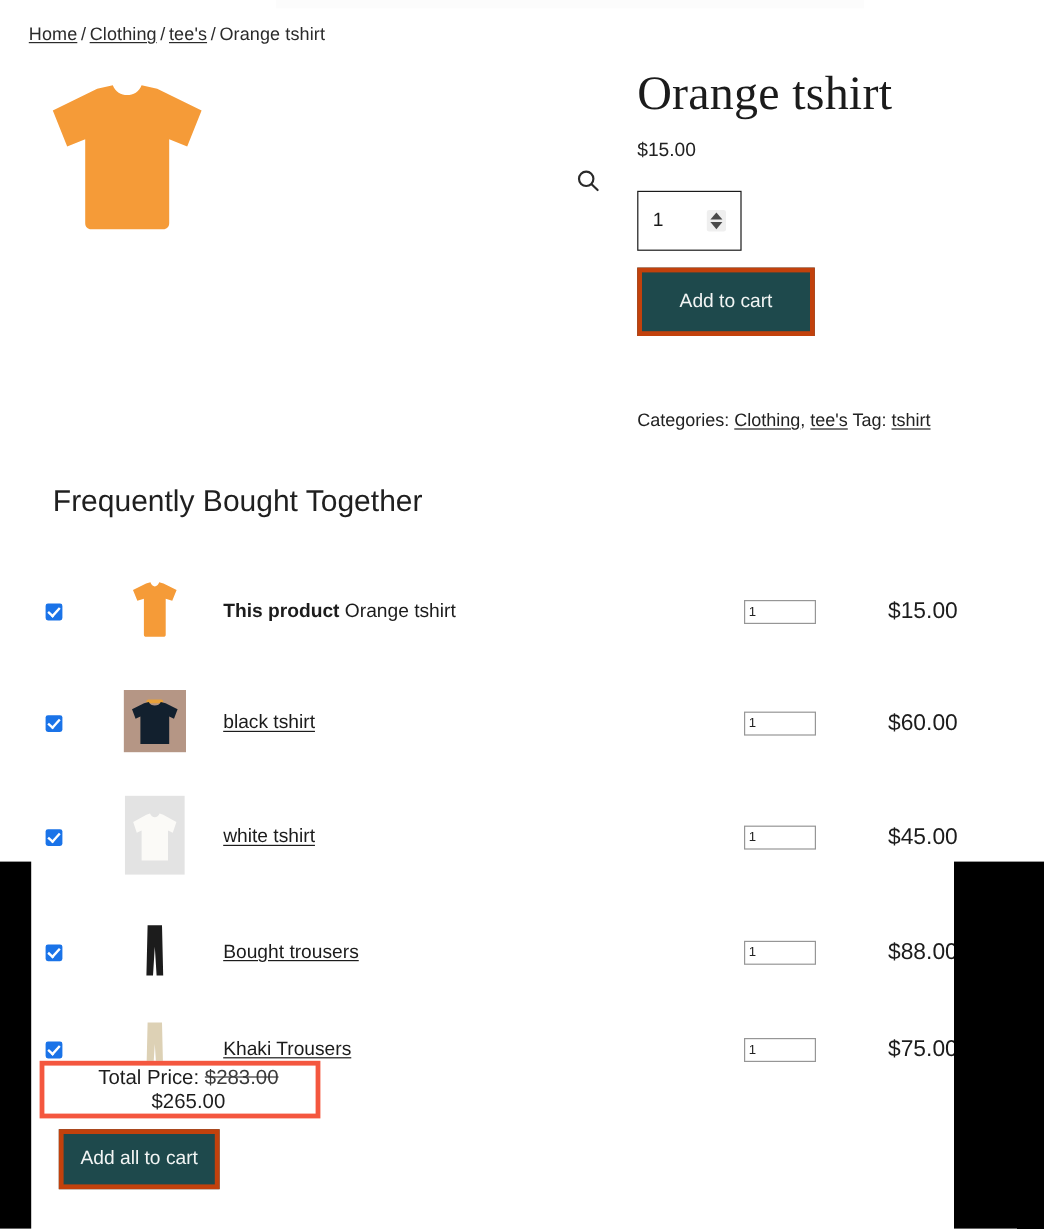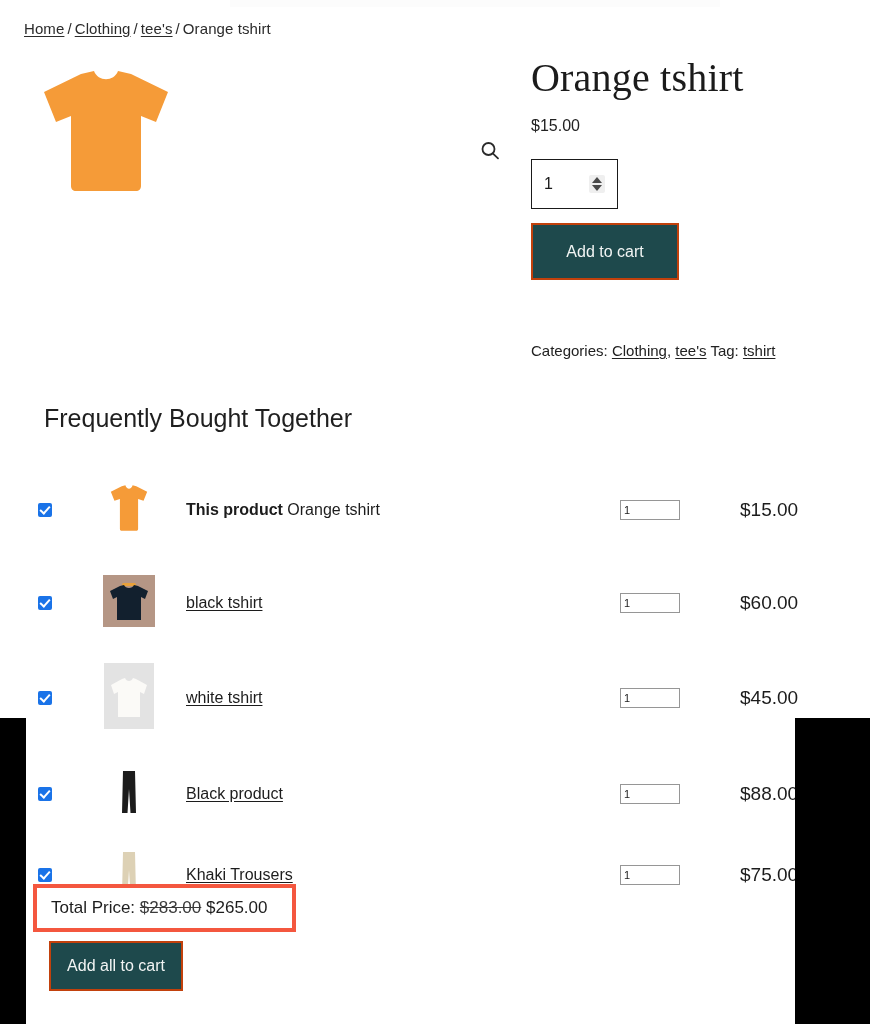--- a/index.html
+++ b/index.html
@@ -100,21 +100,21 @@
     display: block; width: 0; height: 0;
     border-left: 5px solid transparent;
     border-right: 5px solid transparent;
   }
   .stepper i.up { border-bottom: 6px solid #4a4a4a; }
   .stepper i.down { border-top: 6px solid #4a4a4a; }
 
   .btn-teal {
     background: #1e494c;
     color: #f2f5f4;
-    border: 2px solid #c2410c;
+    border: 4px solid #c2410c;
     font-size: 16px;
     font-family: "Liberation Sans", sans-serif;
     cursor: pointer;
     padding: 0;
   }
   .add-to-cart {
     margin-top: 14px;
     width: 148px; height: 57px;
   }
 
@@ -178,24 +178,24 @@
     font-size: 19px; color: #1c1c1c;
   }
 
   
   .thumb-frame { position: relative; }
 
   
   .total-wrap {
     position: absolute;
     left: 33px; top: 884px;
-    width: 263px; height: 48px;
+    width: 234px; height: 48px;
     border: 4px solid #f4573f;
     background: #ffffff;
-    display: flex; align-items: center;
+    display: flex; align-items: center; text-align: center;
   }
   .total-text {
     font-size: 17px; color: #1d1d1d;
     padding-left: 14px;
   }
   .total-text s { color: #3a3a3a; }
 
   .add-all {
     position: absolute;
     left: 49px; top: 941px;
@@ -321,21 +321,21 @@
       <span class="cb"></span>
     </div>
     <div class="thumb-cell">
       <span class="thumb-frame">
         <svg viewBox="0 0 20 46" width="20" height="46">
           <path d="M4 2 L16 2 L17 44 L11.5 44 L10 20 L8.5 44 L3 44 Z" fill="#1c1c1c"></path>
         </svg>
       </span>
     </div>
     <div class="name-cell">
-      <a href="#">Black product</a>
+      <a href="#">Bought trousers</a>
     </div>
     <div class="qty-cell">
       <input class="mini-qty" type="text" value="1" style="">
     </div>
     <div class="price-cell">$88.00</div>
   </div>
 
   <div class="fbt-row" style="height:70px;">
     <div class="cb-cell">
       <span class="cb"></span>

